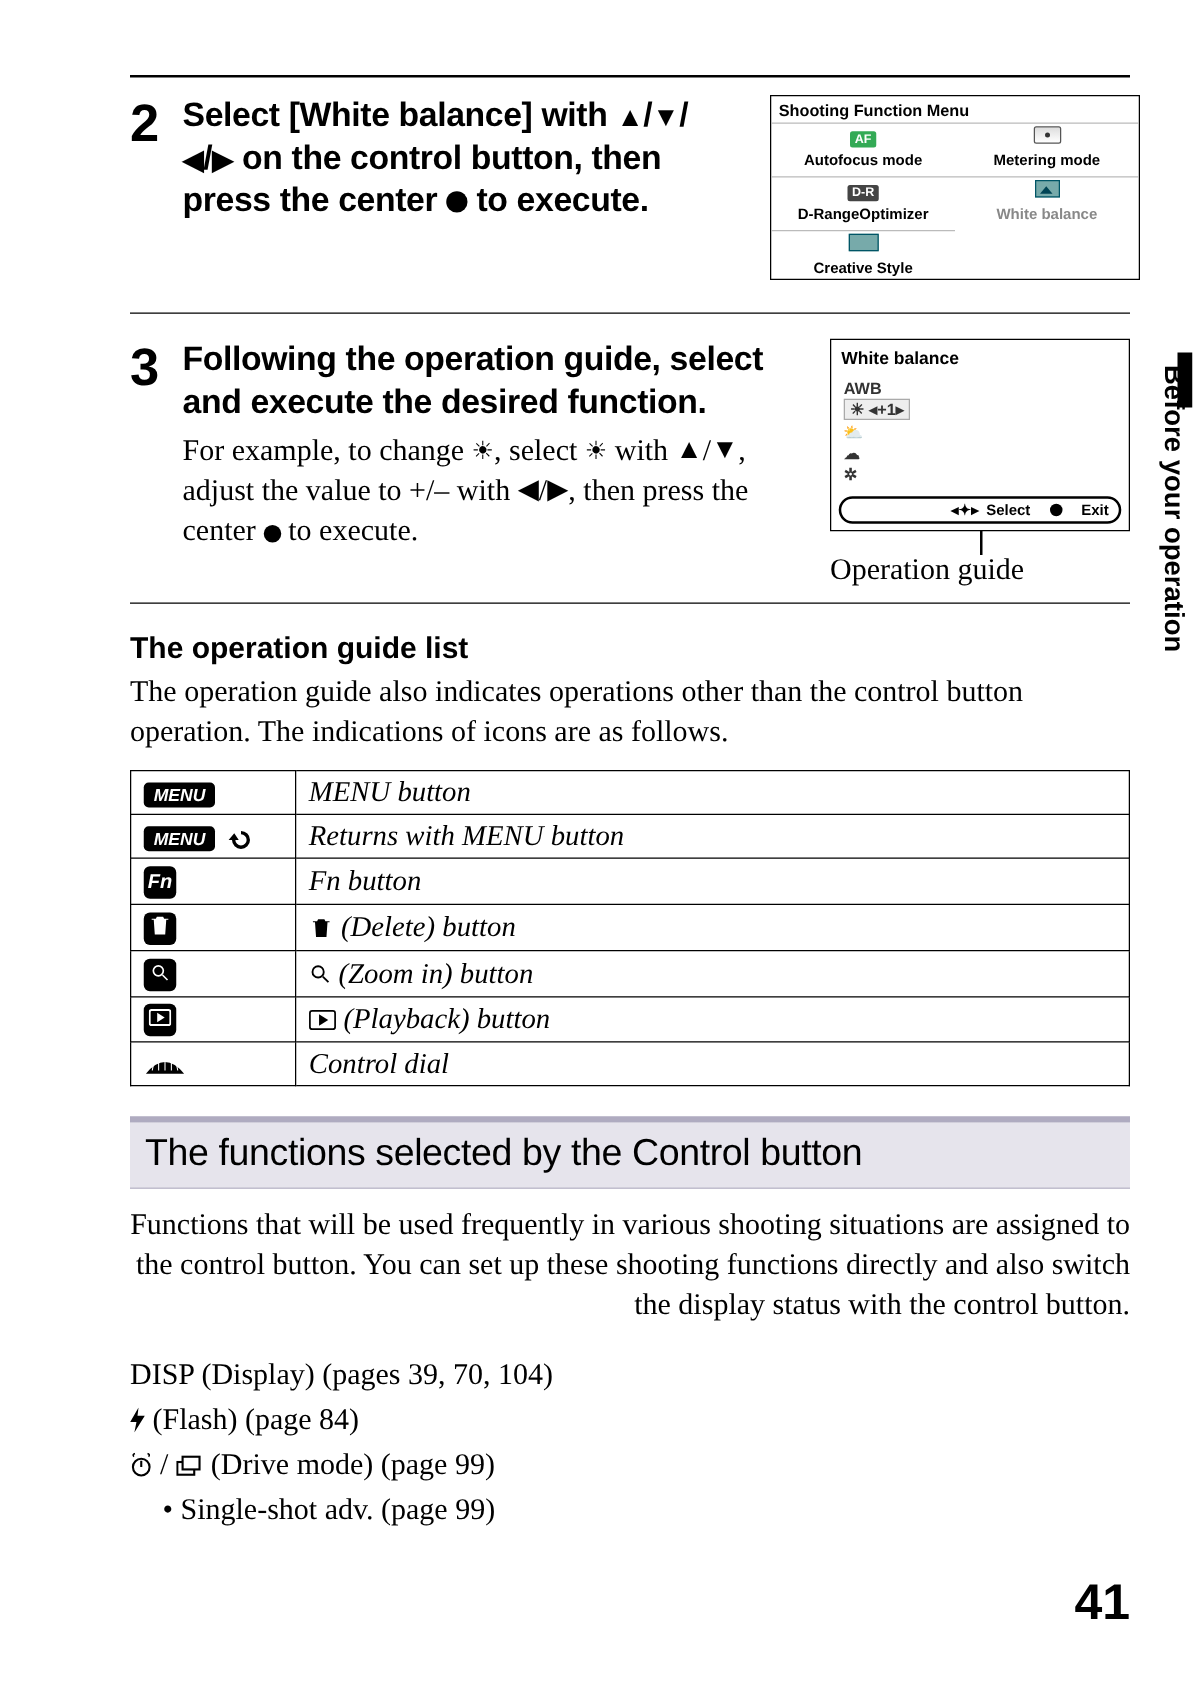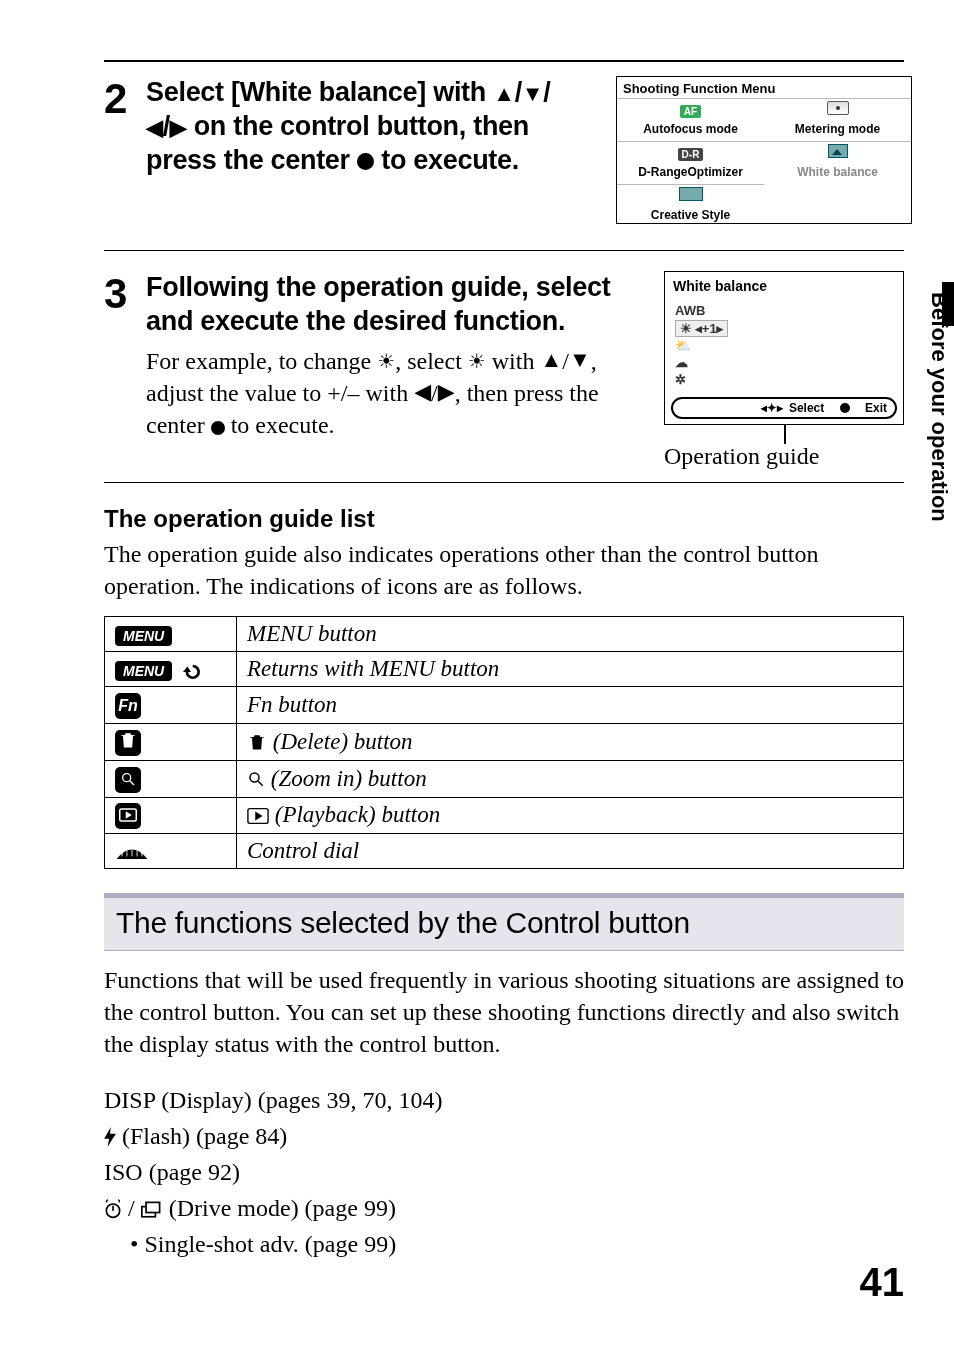--- a/index.html
+++ b/index.html
@@ -57,21 +57,21 @@
   table.icons td.ic { width: 132px; text-align: left; }
   .pill { display:inline-block; background:#000; color:#fff; font-family:Arial,Helvetica,sans-serif; font-weight:bold; font-size:14px; padding:2px 8px; border-radius:4px; vertical-align:middle; }
   .sq { display:inline-block; width:26px; height:26px; background:#000; color:#fff; border-radius:5px; text-align:center; line-height:26px; font-size:16px; font-weight:bold; font-family:Arial,Helvetica,sans-serif; vertical-align:middle; }
   .trash-ic { display:inline-block; width:20px; height:20px; vertical-align:-3px; }
   .mag-ic { display:inline-block; width:18px; height:18px; vertical-align:-2px; }
   .play-ic { display:inline-block; width:22px; height:18px; vertical-align:-3px; }
   .dial-ic { display:inline-block; width:34px; height:16px; vertical-align:middle; }
   .undo-ic { display:inline-block; width:22px; height:18px; vertical-align:-4px; margin-left:2px;}
   
   .section-bar { margin-top: 24px; background: linear-gradient(#e6e4ec,#e6e4ec); border-top: 5px solid #afabc0; border-bottom: 1px solid #afabc0; padding: 8px 12px 10px; font-family: Arial, Helvetica, sans-serif; font-size: 30px; letter-spacing: -0.3px; }
-  .sec-body { font-size: 24px; line-height: 1.32; margin-top: 14px; }
+  .sec-body { font-size: 24px; line-height: 1.32; margin-top: 14px; text-align: right; }
   .list { margin-top: 22px; font-size: 24px; line-height: 1.5; }
   .list-sub { padding-left: 26px; }
   .list-sub::before { content: "• "; }
   .flash-ic, .timer-ic, .burst-ic { display:inline-block; vertical-align:-3px; }
   
   .pagenum { position: absolute; right: 50px; bottom: 40px; font-family: Arial, Helvetica, sans-serif; font-weight: bold; font-size: 40px; margin-top: 48px; }
   .sidetab { position: absolute; right: 0; top: 282px; width: 34px; height: 300px; }
   .sidetab .bar { position:absolute; right:0; top:0; width:12px; height:44px; background:#000; }
   .sidetab .txt { position:absolute; right:2px; top:10px; width:30px; height:290px; writing-mode: vertical-rl; font-family: Arial, Helvetica, sans-serif; font-weight: bold; font-size: 22px; text-align:left;}
   .rule-mid { border-top: 1px solid #000; margin: 26px 0 20px; }
@@ -250,21 +250,20 @@
   <div class="section-bar">The functions selected by the Control button</div>
   <p class="sec-body">Functions that will be used frequently in various shooting situations are assigned to the control button. You can set up these shooting functions directly and also switch the display status with the control button.</p>
 
   <div class="list">
     <div>DISP (Display) (pages 39, 70, 104)</div>
     <div>
       <svg class="flash-ic" viewBox="0 0 14 24" width="12" height="20">
           <polygon points="8,0 0,14 6,14 4,24 14,8 7,8" fill="#000"></polygon>
         </svg><span> (Flash) (page 84)</span>
     </div>
-    <div>ISO (page 92)</div>
     <div>
       <svg class="timer-ic" viewBox="0 0 20 24" width="18" height="20">
           <circle cx="10" cy="14" r="8" fill="none" stroke="#000" stroke-width="2"></circle>
           <line x1="10" y1="14" x2="10" y2="8" stroke="#000" stroke-width="2"></line>
           <path d="M3 4 Q1 2 4 1" fill="none" stroke="#000" stroke-width="1.5"></path>
           <path d="M17 4 Q19 2 16 1" fill="none" stroke="#000" stroke-width="1.5"></path>
         </svg>
       /
       <svg class="burst-ic" viewBox="0 0 26 20" width="22" height="18">
           <rect x="1" y="6" width="16" height="12" fill="none" stroke="#000" stroke-width="2"></rect>

